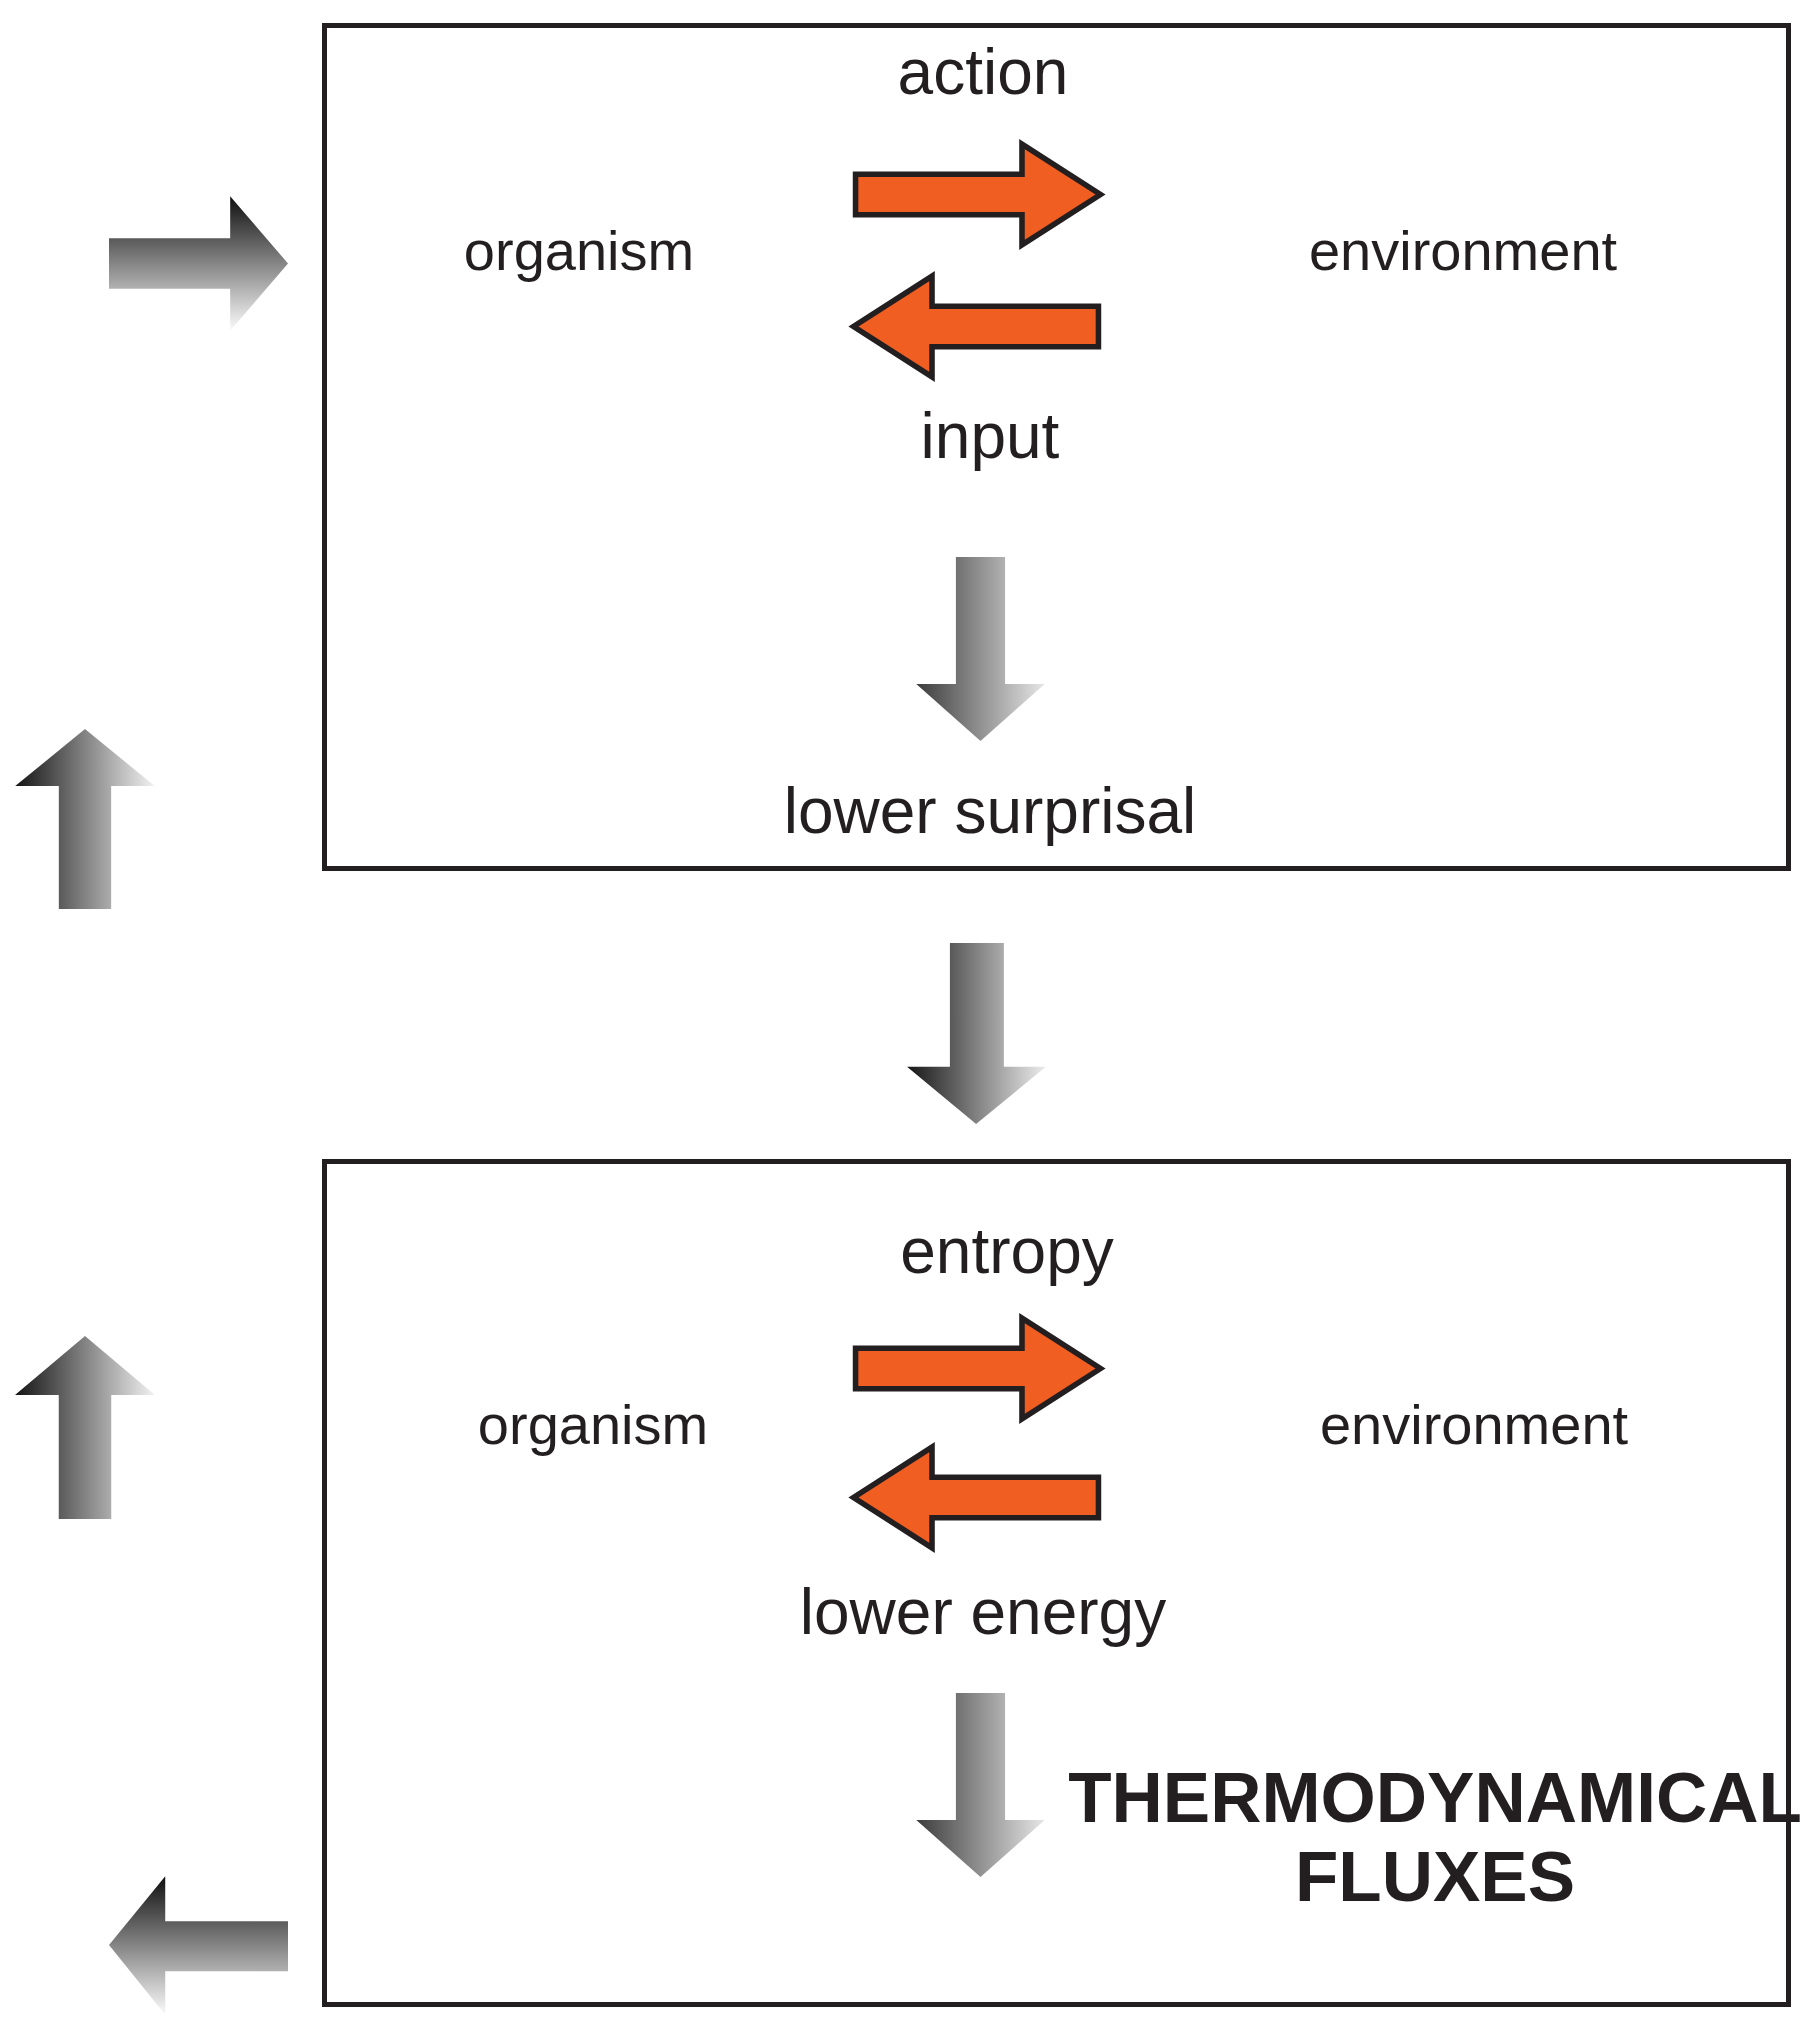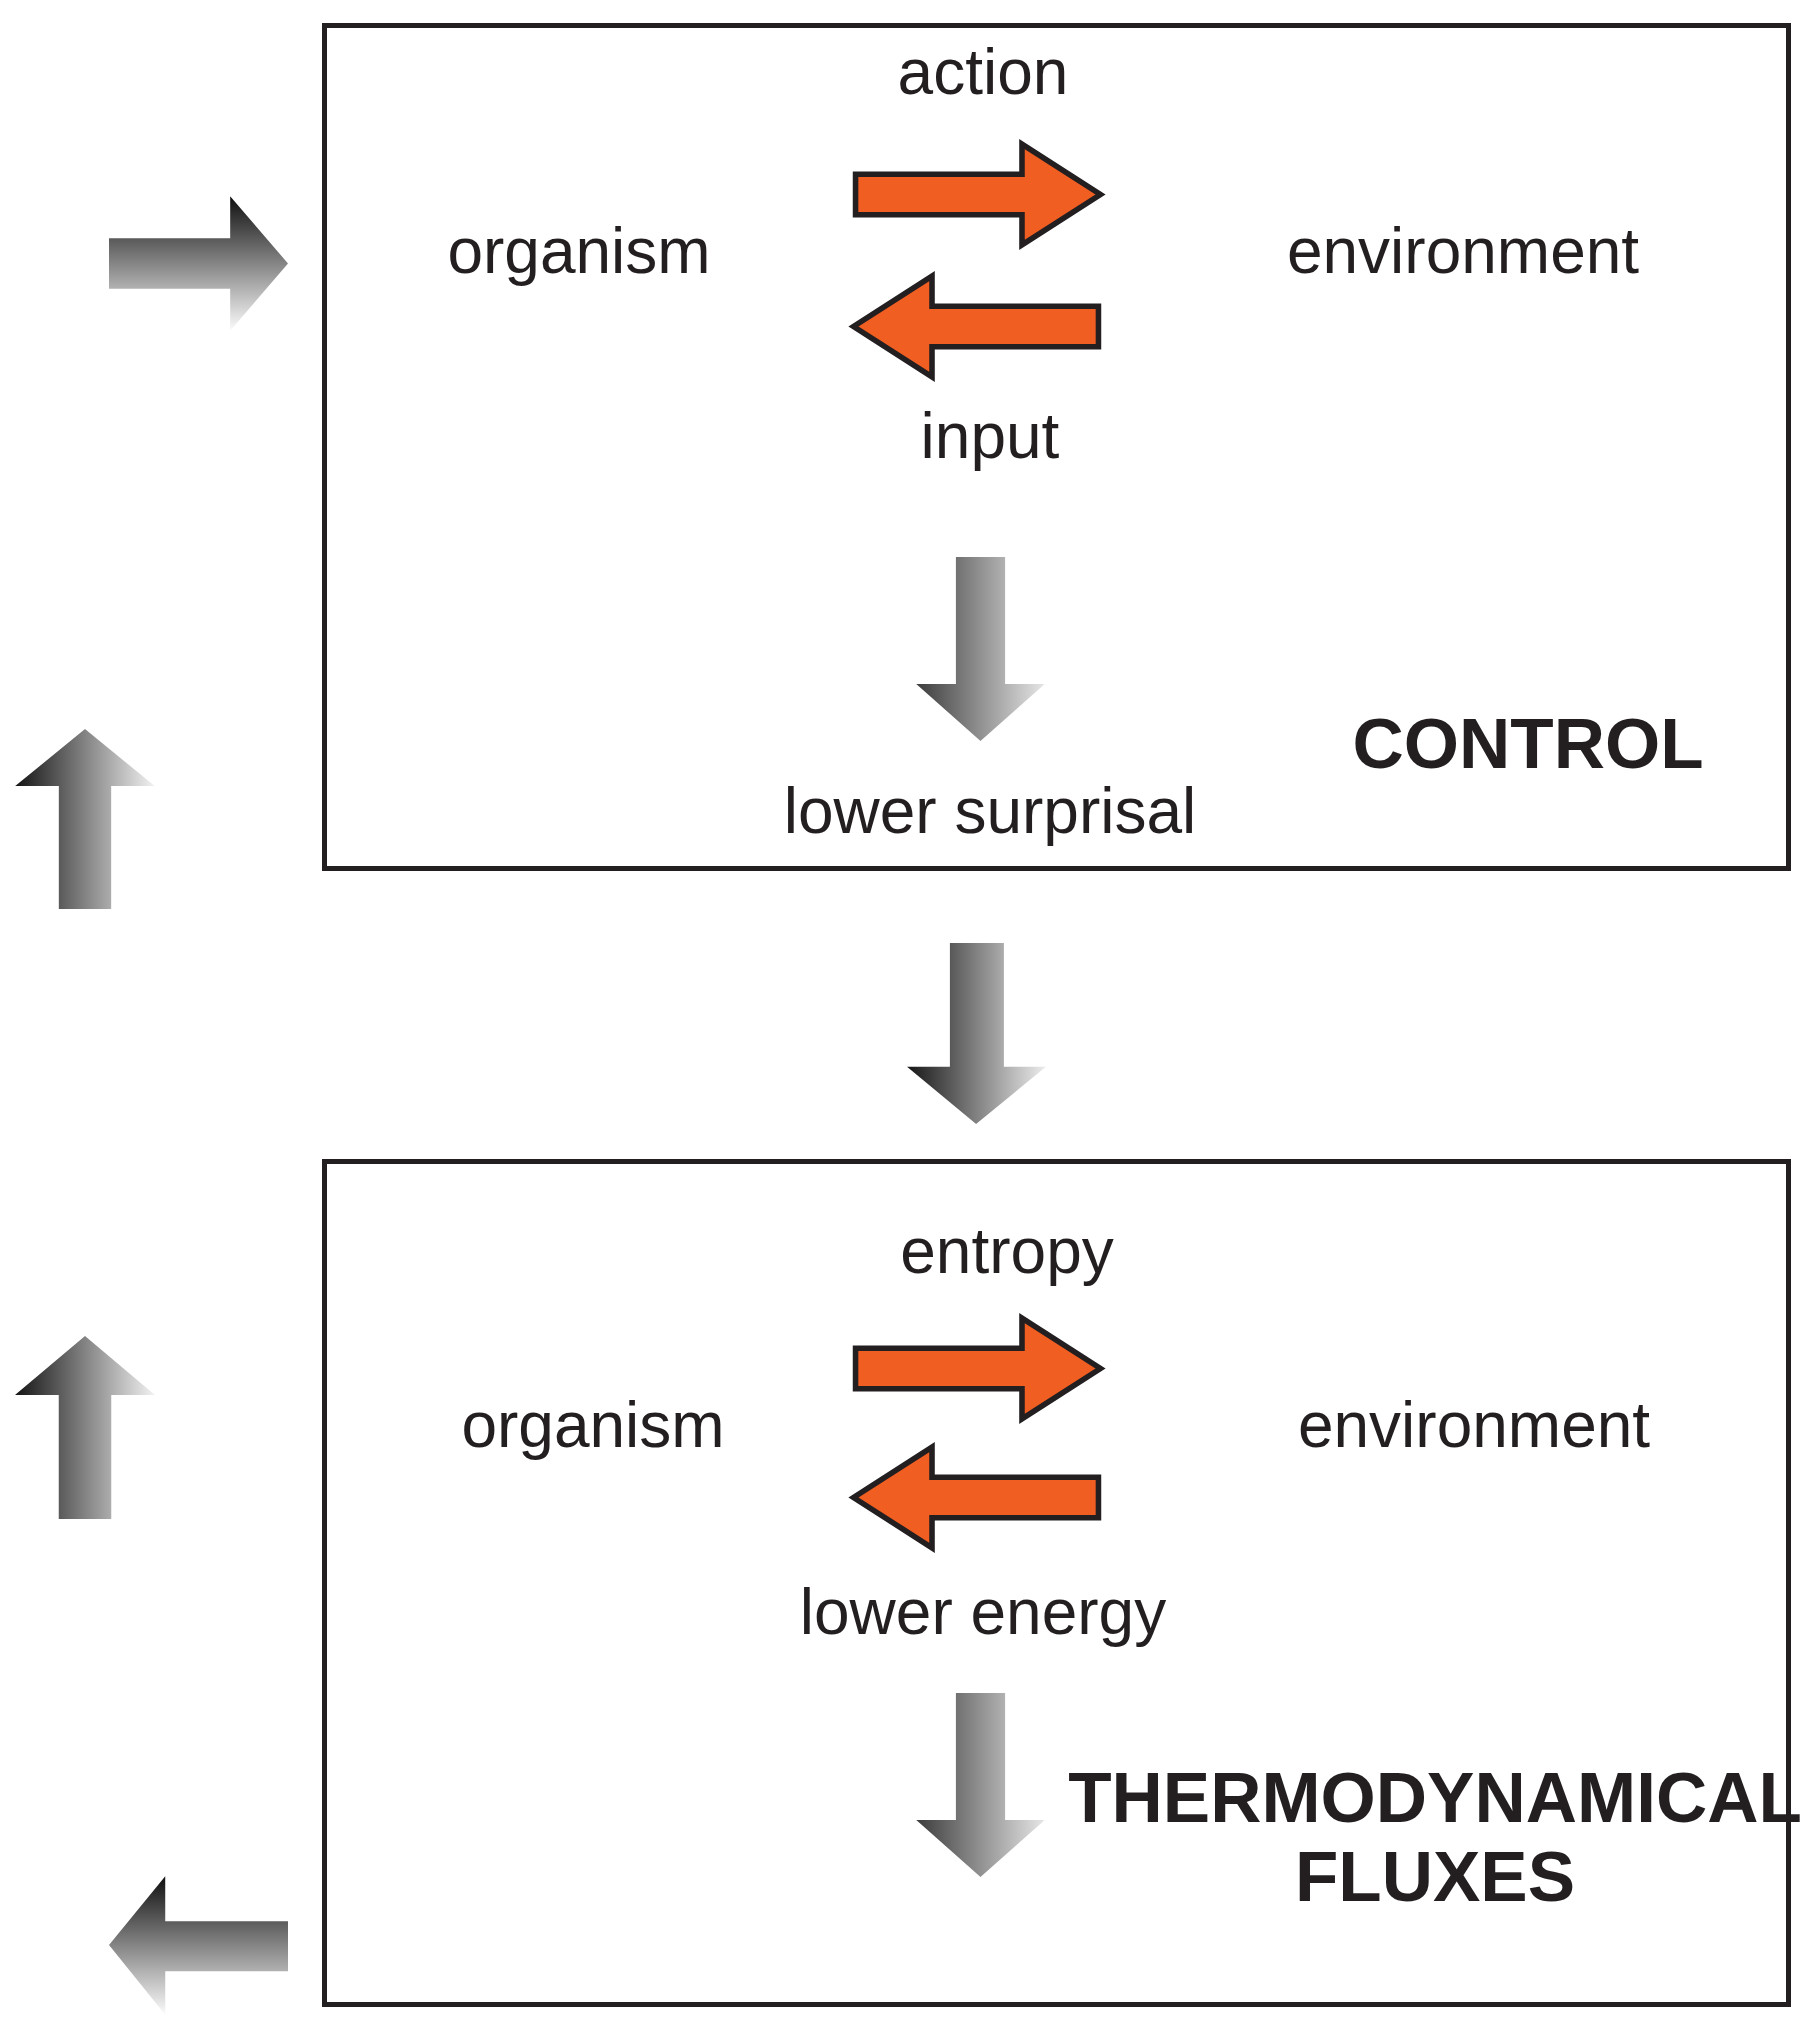--- a/index.html
+++ b/index.html
@@ -28,21 +28,21 @@
   .panel-info   { top: 23px; }
   .panel-thermo { top: 1159px; }
 
   .lbl {
     position: absolute;
     color: #231f20;
     white-space: nowrap;
     transform: translate(-50%, -50%);
     line-height: 1;
   }
-  .node  { font-size: 64px; }
+  .node  { font-size: 56px; }
   .small { font-size: 64px; }
   .title {
     position: absolute;
     color: #231f20;
     font-weight: 700;
     text-align: center;
     transform: translate(-50%, -50%);
     white-space: nowrap;
   }
   .title-info   { font-size: 71px; line-height: 87px; }
@@ -130,21 +130,20 @@
           <stop offset="0" stop-color="#3c3c3c"></stop>
             <stop offset="1" stop-color="#e6e6e6"></stop>
         </linearGradient>
       </defs>
       <polygon points="50,0 112,0 112,160 162,160 81,232 0,160 50,160" fill="url(#ghD1)"></polygon>
     </svg>
 
     <div class="lbl small" style="left:663px; top:783px;">lower surprisal</div>
 
     <div class="title title-info" style="left:1201px; top:715px;">
-      <div>CONTROL</div>
     </div>
   </div>
 
   <div class="panel panel-thermo">
 
     <div class="lbl small" style="left:656px; top:87px;margin-left:24px;">entropy</div>
 
     <div class="lbl node" style="left:266px; top:261px;">organism</div>
 
     <div class="lbl node" style="left:1147px; top:261px;">environment</div>

